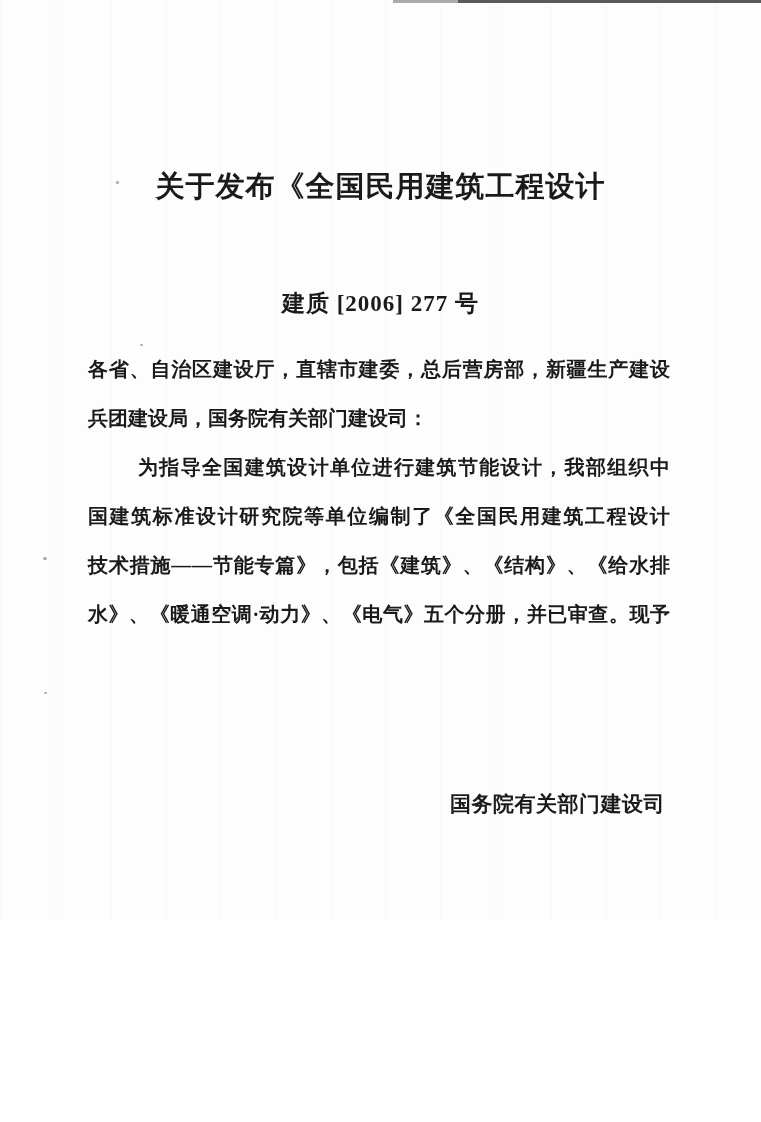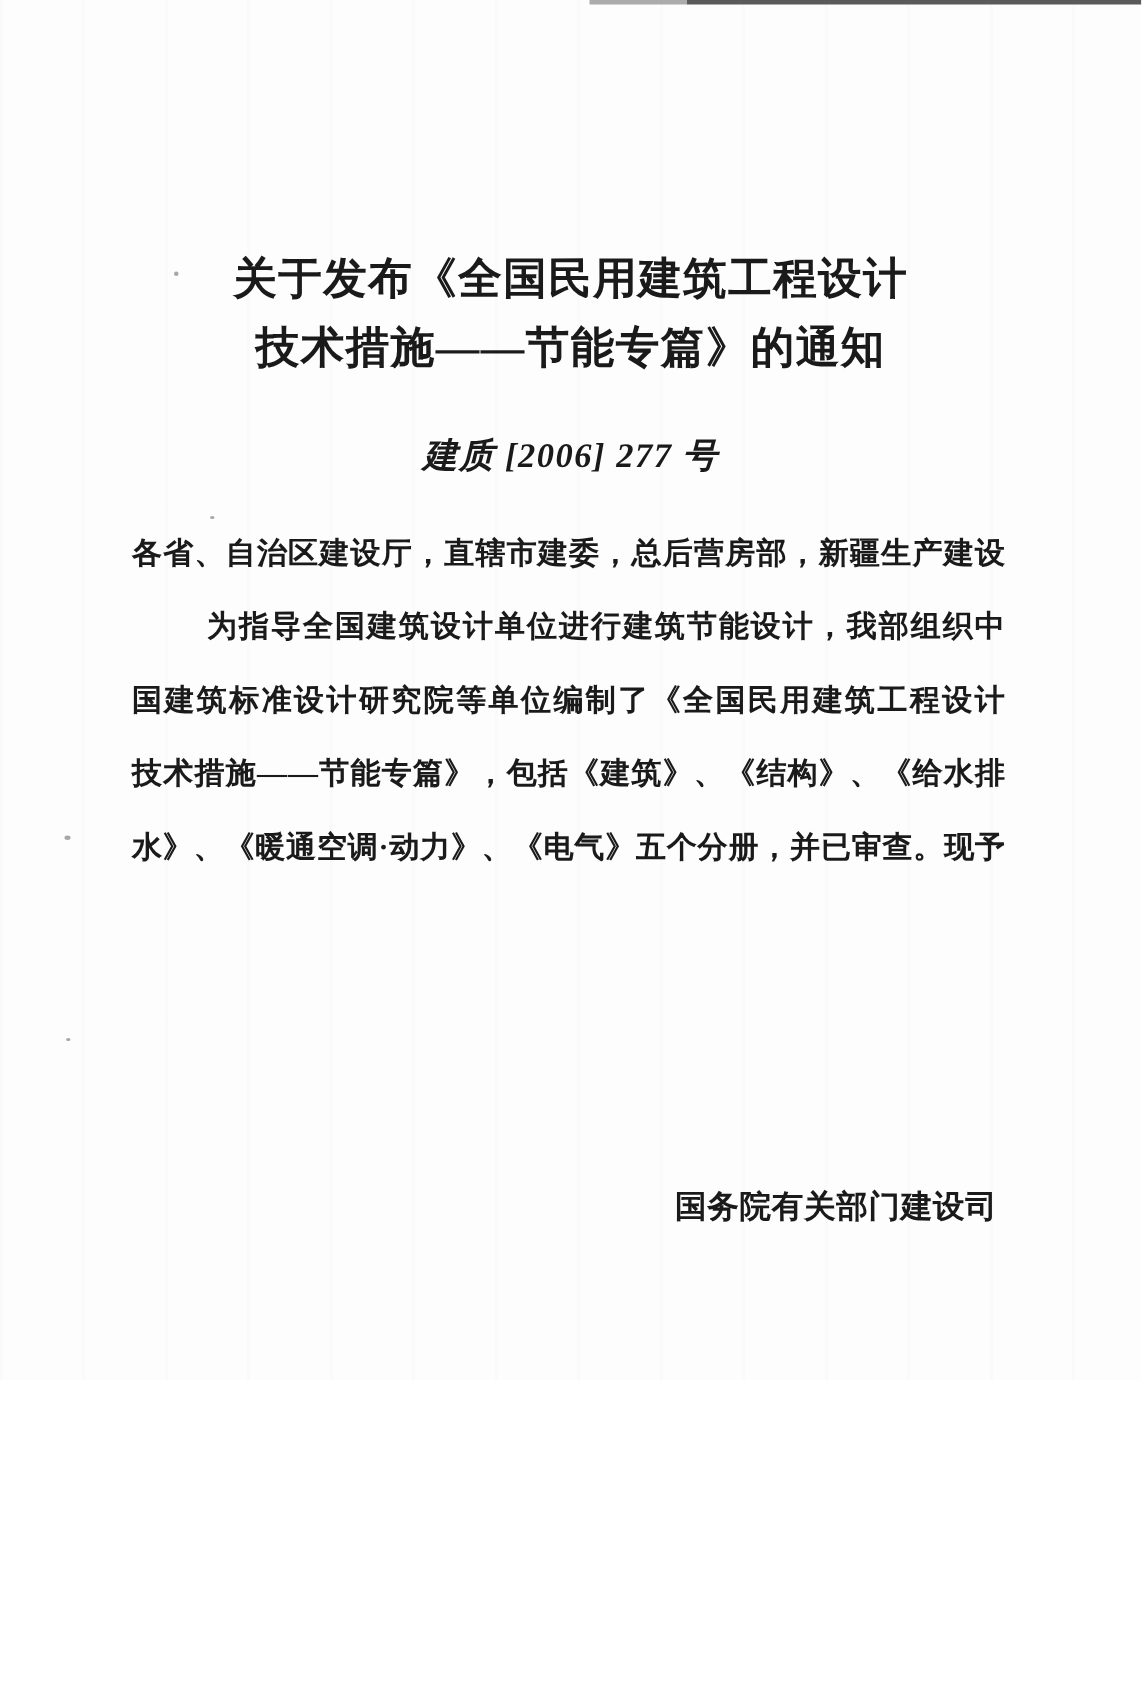--- a/index.html
+++ b/index.html
@@ -47,21 +47,20 @@
   .docnum {
     position: absolute;
     top: 287px;
     left: 0;
     right: 0;
     text-align: center;
     font-size: 23px;
     font-weight: bold;
     line-height: 34px;
     letter-spacing: 1px;
-    font-style: italic;
   }
   .content {
     position: absolute;
     top: 345px;
     left: 88px;
     width: 582px;
   }
   .line {
     box-sizing: border-box;
     width: 100%;
@@ -96,21 +95,20 @@
   <div class="scan-bar light" style="background-color: rgb(171, 171, 171);"></div>
   <div class="scan-bar dark" style="background-color: rgb(90, 90, 90);"></div>
 
   <div class="speck" style="left: 116px; top: 181px; width: 3px; height: 3px; background-color: rgb(138, 138, 138);"></div>
   <div class="speck" style="left: 140px; top: 344px; width: 3px; height: 2px; background-color: rgb(138, 138, 138);"></div>
   <div class="speck" style="left: 43px; top: 557px; width: 4px; height: 3px; background-color: rgb(138, 138, 138);"></div>
   <div class="speck" style="left: 44px; top: 692px; width: 3px; height: 2px; background-color: rgb(138, 138, 138);"></div>
 
   <h1 class="title" style="color: rgb(26, 26, 26);">
     <div>关于发布《全国民用建筑工程设计</div>
-    <div>技术措施——节能专篇》的通知</div>
   </h1>
 
   <div class="docnum" style="color: rgb(26, 26, 26);">建质 [2006] 277 号</div>
 
   <div class="content" style="color: rgb(26, 26, 26);">
     <div class="line" data-justify="true">
         <span>各</span>
         <span>省</span>
         <span>、</span>
         <span>自</span>
@@ -132,20 +130,21 @@
         <span>房</span>
         <span>部</span>
         <span>，</span>
         <span>新</span>
         <span>疆</span>
         <span>生</span>
         <span>产</span>
         <span>建</span>
         <span>设</span>
       </div>
+    <div class="line" data-justify="false">兵团建设局，国务院有关部门建设司：</div>
 
     <div class="line indent" data-justify="true">
         <span>为</span>
         <span>指</span>
         <span>导</span>
         <span>全</span>
         <span>国</span>
         <span>建</span>
         <span>筑</span>
         <span>设</span>

